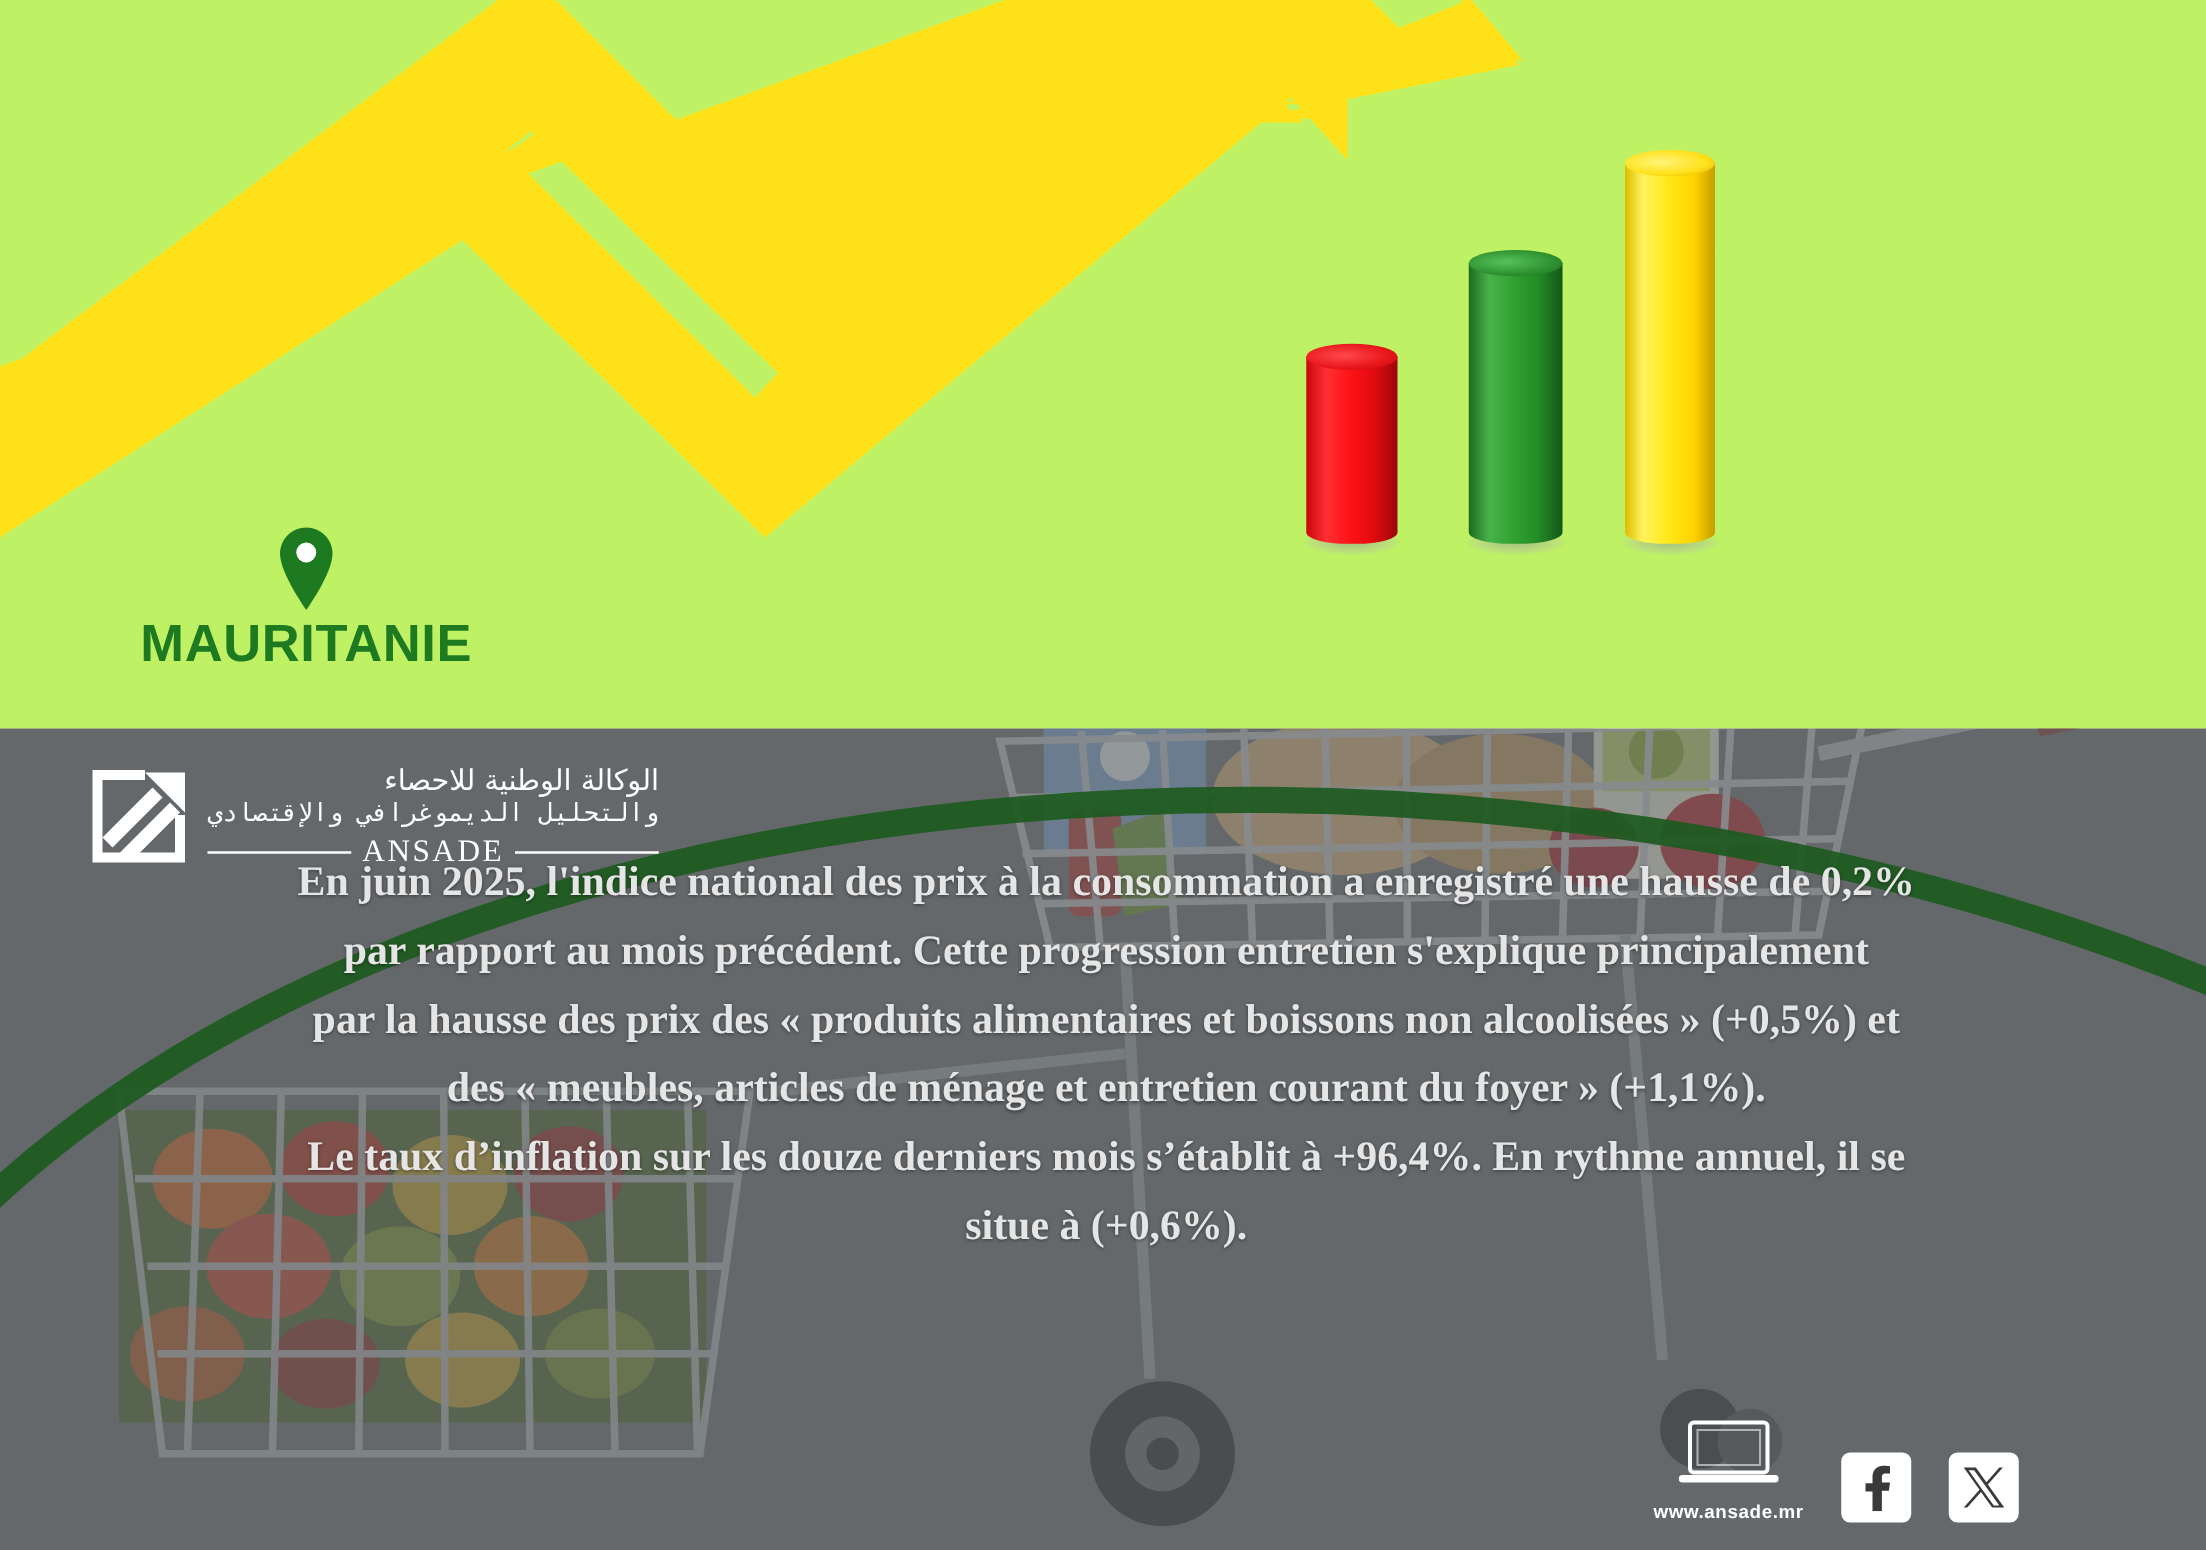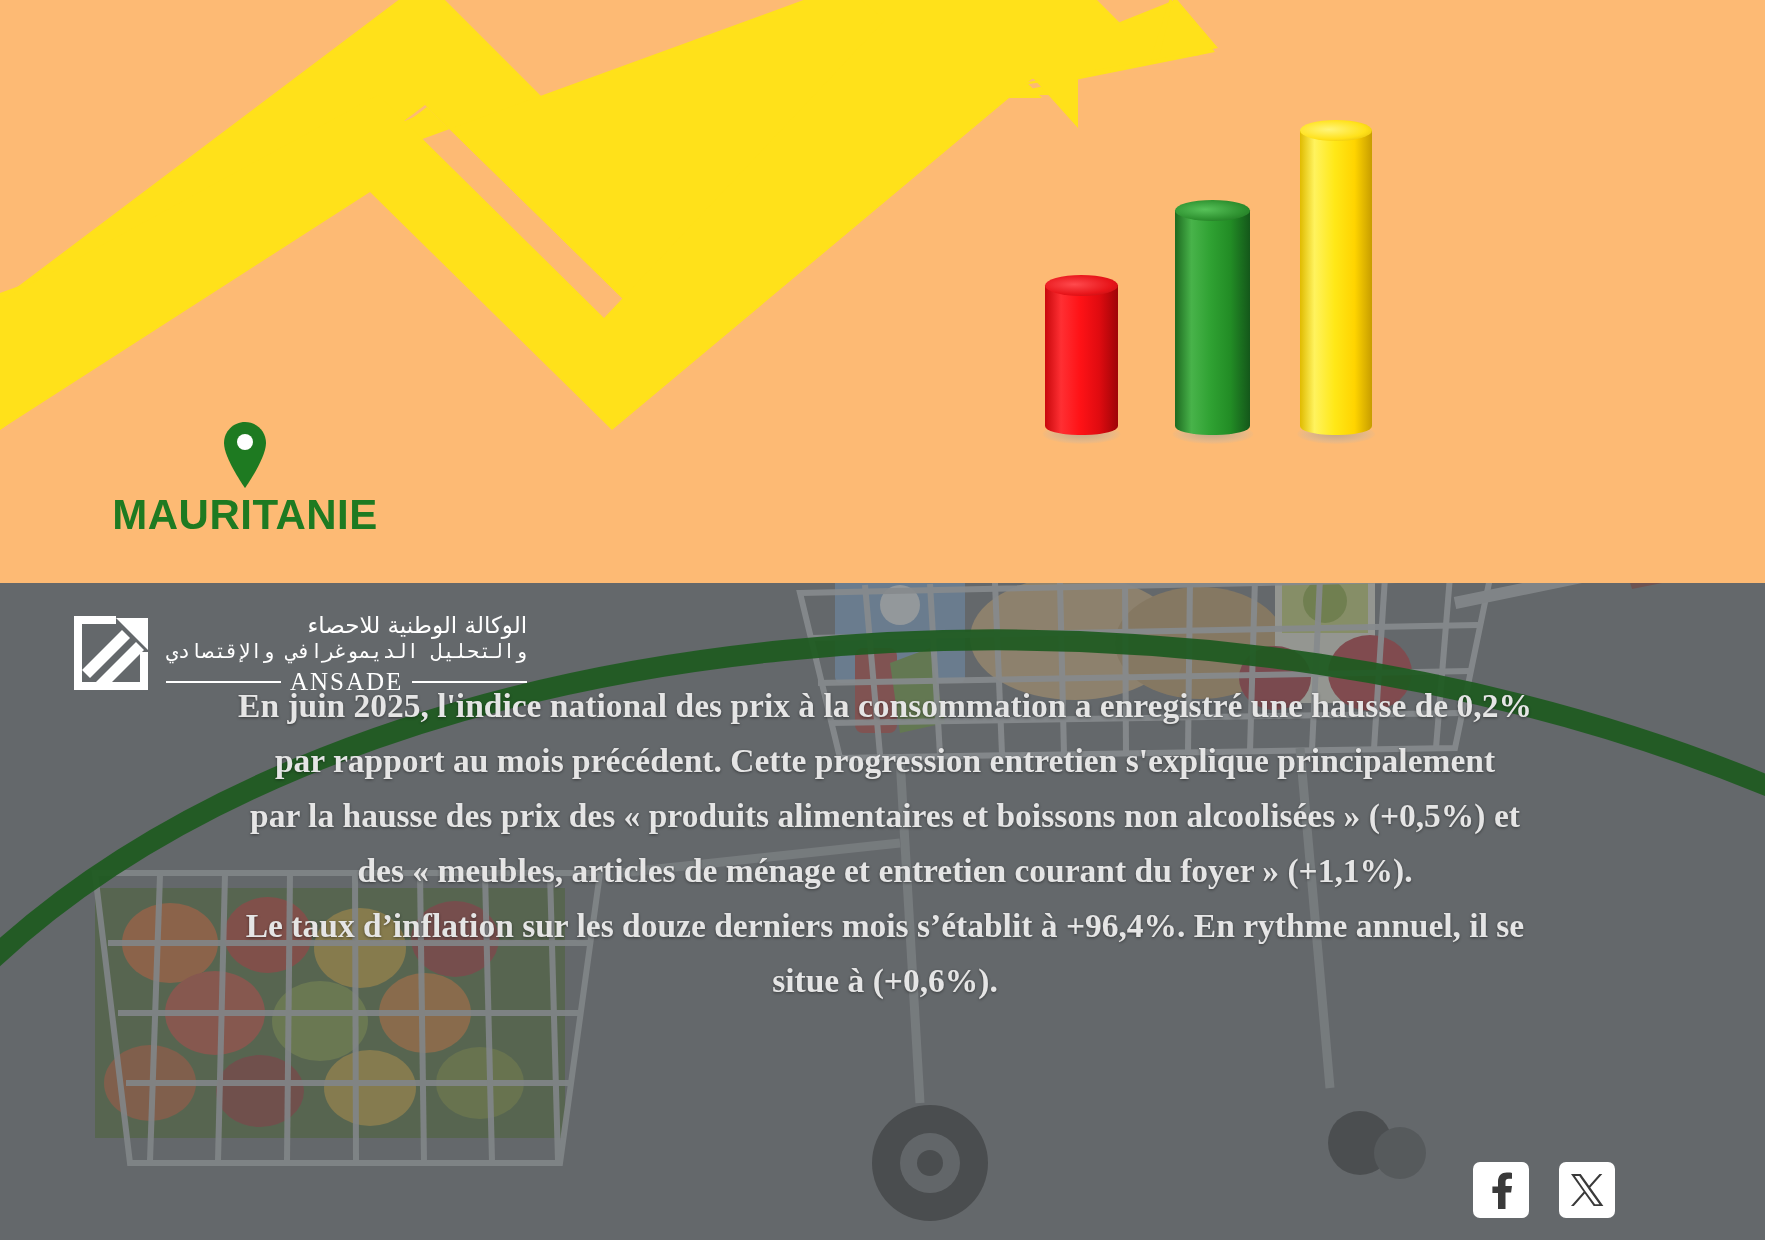--- a/index.html
+++ b/index.html
@@ -13,21 +13,21 @@
     height: 1240px;
     overflow: hidden;
     background: #ffffff;
   }
 
   
   #top-banner {
     position: absolute;
     left: 0; top: 0;
     width: 1765px; height: 583px;
-    background: #fdba74;
+    background: #bef264;
     overflow: hidden;
   }
   #arrow-svg { position: absolute; left: 0; top: 0; }
 
   
   #location-block {
     position: absolute;
     left: 105px; top: 420px;
     width: 280px;
     text-align: center;
@@ -355,20 +355,28 @@
     <div id="body-copy">
       <p>En juin 2025, l'indice national des prix à la consommation a enregistré une hausse de 0,2%</p>
       <p>par rapport au mois précédent. Cette progression entretien s'explique principalement</p>
       <p>par la hausse des prix des « produits alimentaires et boissons non alcoolisées » (+0,5%) et</p>
       <p>des « meubles, articles de ménage et entretien courant du foyer » (+1,1%).</p>
       <p>Le taux d’inflation sur les douze derniers mois s’établit à +96,4%. En rythme annuel, il se</p>
       <p>situe à (+0,6%).</p>
     </div>
 
     <div id="footer-icons">
+      <div id="site-block">
+        <svg width="80" height="58" viewBox="0 0 80 58">
+          <rect x="9" y="4" width="62" height="40" rx="3" fill="none" stroke="#ffffff" stroke-width="3.2"></rect>
+          <rect x="15" y="10" width="50" height="28" fill="none" stroke="#ffffff" stroke-width="1.6" opacity=".55"></rect>
+          <rect x="0" y="46" width="80" height="6" rx="3" fill="#ffffff"></rect>
+        </svg>
+        <div id="site-url">www.ansade.mr</div>
+      </div>
 
       <div class="icon-tile">
         <svg width="34" height="38" viewBox="0 0 34 38">
           <path fill="#3a3a3a" d="M21.5 38V21.5h5.6l0.9-6.5h-6.5v-4.1c0-1.9 0.5-3.2 3.2-3.2H28V1.9C27.4 1.8 25.3 1.6 22.8 1.6c-5.2 0-8.8 3.2-8.8 9v5H8.4v6.5H14V38H21.5z"></path>
         </svg>
       </div>
 
       <div class="icon-tile">
         <svg width="34" height="34" viewBox="0 0 34 34">
           <path fill="#3a3a3a" d="M20.3 14.6L32.3 1h-2.8L19.1 12.8 10.7 1H1l12.6 17.8L1 33h2.8l11-12.5L23.7 33h9.7L20.3 14.6zM16.2 19.2l-1.3-1.8L4.9 3.1h4.4l8.2 11.5 1.3 1.8 10.6 14.9h-4.4l-8.8-12.1z"></path>

